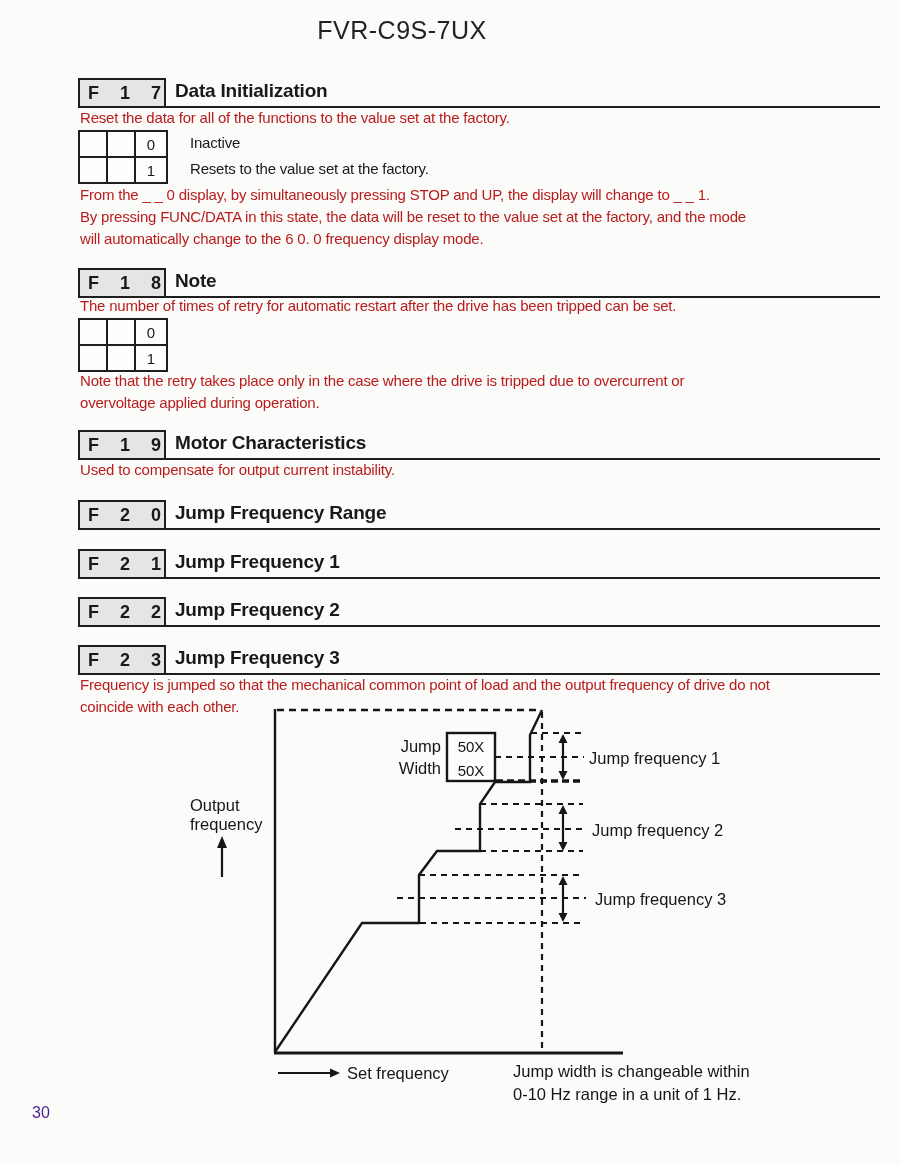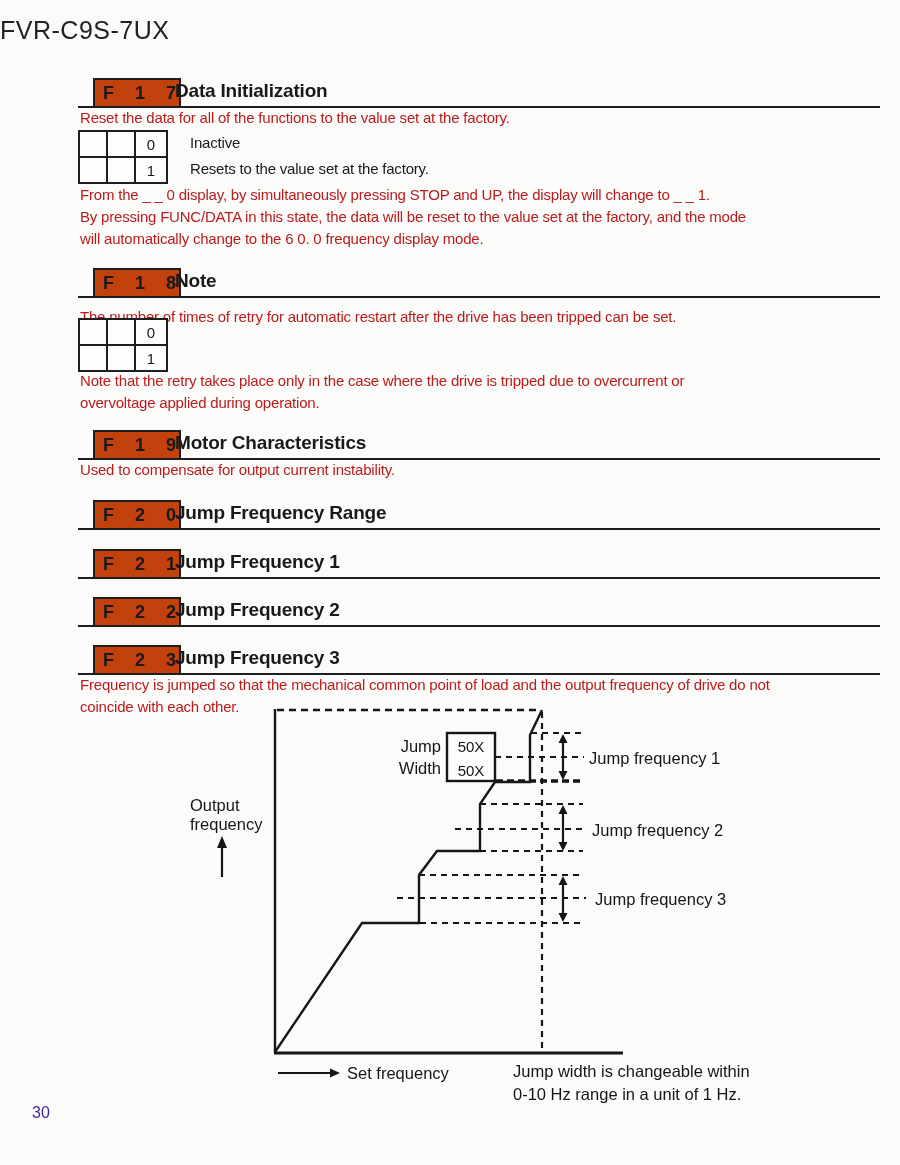--- a/index.html
+++ b/index.html
@@ -2,29 +2,29 @@
 <html><head>
 <meta charset="utf-8">
 <style>
   html,body{margin:0;padding:0;}
   body{
     width:900px;height:1165px;position:relative;background:#fbfbfa;
     font-family:"Liberation Sans",sans-serif;color:#191919;overflow:hidden;
   }
   .abs{position:absolute;}
   .page-title{
-    left:0;top:16px;width:804px;
+    left:0;top:16px;width:804px;text-align:center;
     font-size:25px;letter-spacing:.5px;font-weight:normal;color:#222;
   }
   
   .hdr{left:78px;width:802px;height:28px;border-bottom:2px solid #1e1e1e;}
   .hdr .code{
     position:absolute;left:0;top:0;width:88px;height:30px;box-sizing:border-box;
-    border:2px solid #1e1e1e;background:#c2410c;display:flex;align-items:center;
-    padding-left:8px;font-size:18px;font-weight:bold;word-spacing:14px;letter-spacing:1px;margin-left:15px;
+    border:2px solid #1e1e1e;background:#e5e5e5;display:flex;align-items:center;
+    padding-left:8px;font-size:18px;font-weight:bold;word-spacing:14px;letter-spacing:1px;
   }
   .hdr .ttl{
     position:absolute;left:97px;top:2px;font-size:19px;font-weight:bold;
     letter-spacing:-.2px;white-space:nowrap;
   }
   .bodyline{
     left:80px;font-size:15px;letter-spacing:-.2px;white-space:nowrap;color:#b91c1c;
   }
   
   .vwrap{display:flex;align-items:flex-start;}
@@ -69,21 +69,21 @@
   </div>
 </div>
 <div class="abs bodyline" style="top:186px;">From the  _ _ 0  display, by simultaneously pressing STOP and UP, the display will change to  _ _ 1.</div>
 <div class="abs bodyline" style="top:208px;">By pressing FUNC/DATA in this state, the data will be reset to the value set at the factory, and the mode</div>
 <div class="abs bodyline" style="top:230px;">will automatically change to the  6 0. 0  frequency display mode.</div>
 
 <div class="abs hdr" style="top:268px;">
   <span class="code">F 1 8</span>
   <span class="ttl">Note</span>
 </div>
-<div class="abs bodyline" style="top:308px;">The number of times of retry for automatic restart after the drive has been tripped can be set.</div>
+<div class="abs bodyline" style="top:297px;">The number of times of retry for automatic restart after the drive has been tripped can be set.</div>
 <div class="abs vwrap" style="left:78px;top:318px;">
   <div class="vtable">
     <div class="vrow">
       <span class="vcell"></span>
       <span class="vcell"></span>
       <span class="vcell last">0</span>
     </div>
     <div class="vrow">
       <span class="vcell"></span>
       <span class="vcell"></span>

